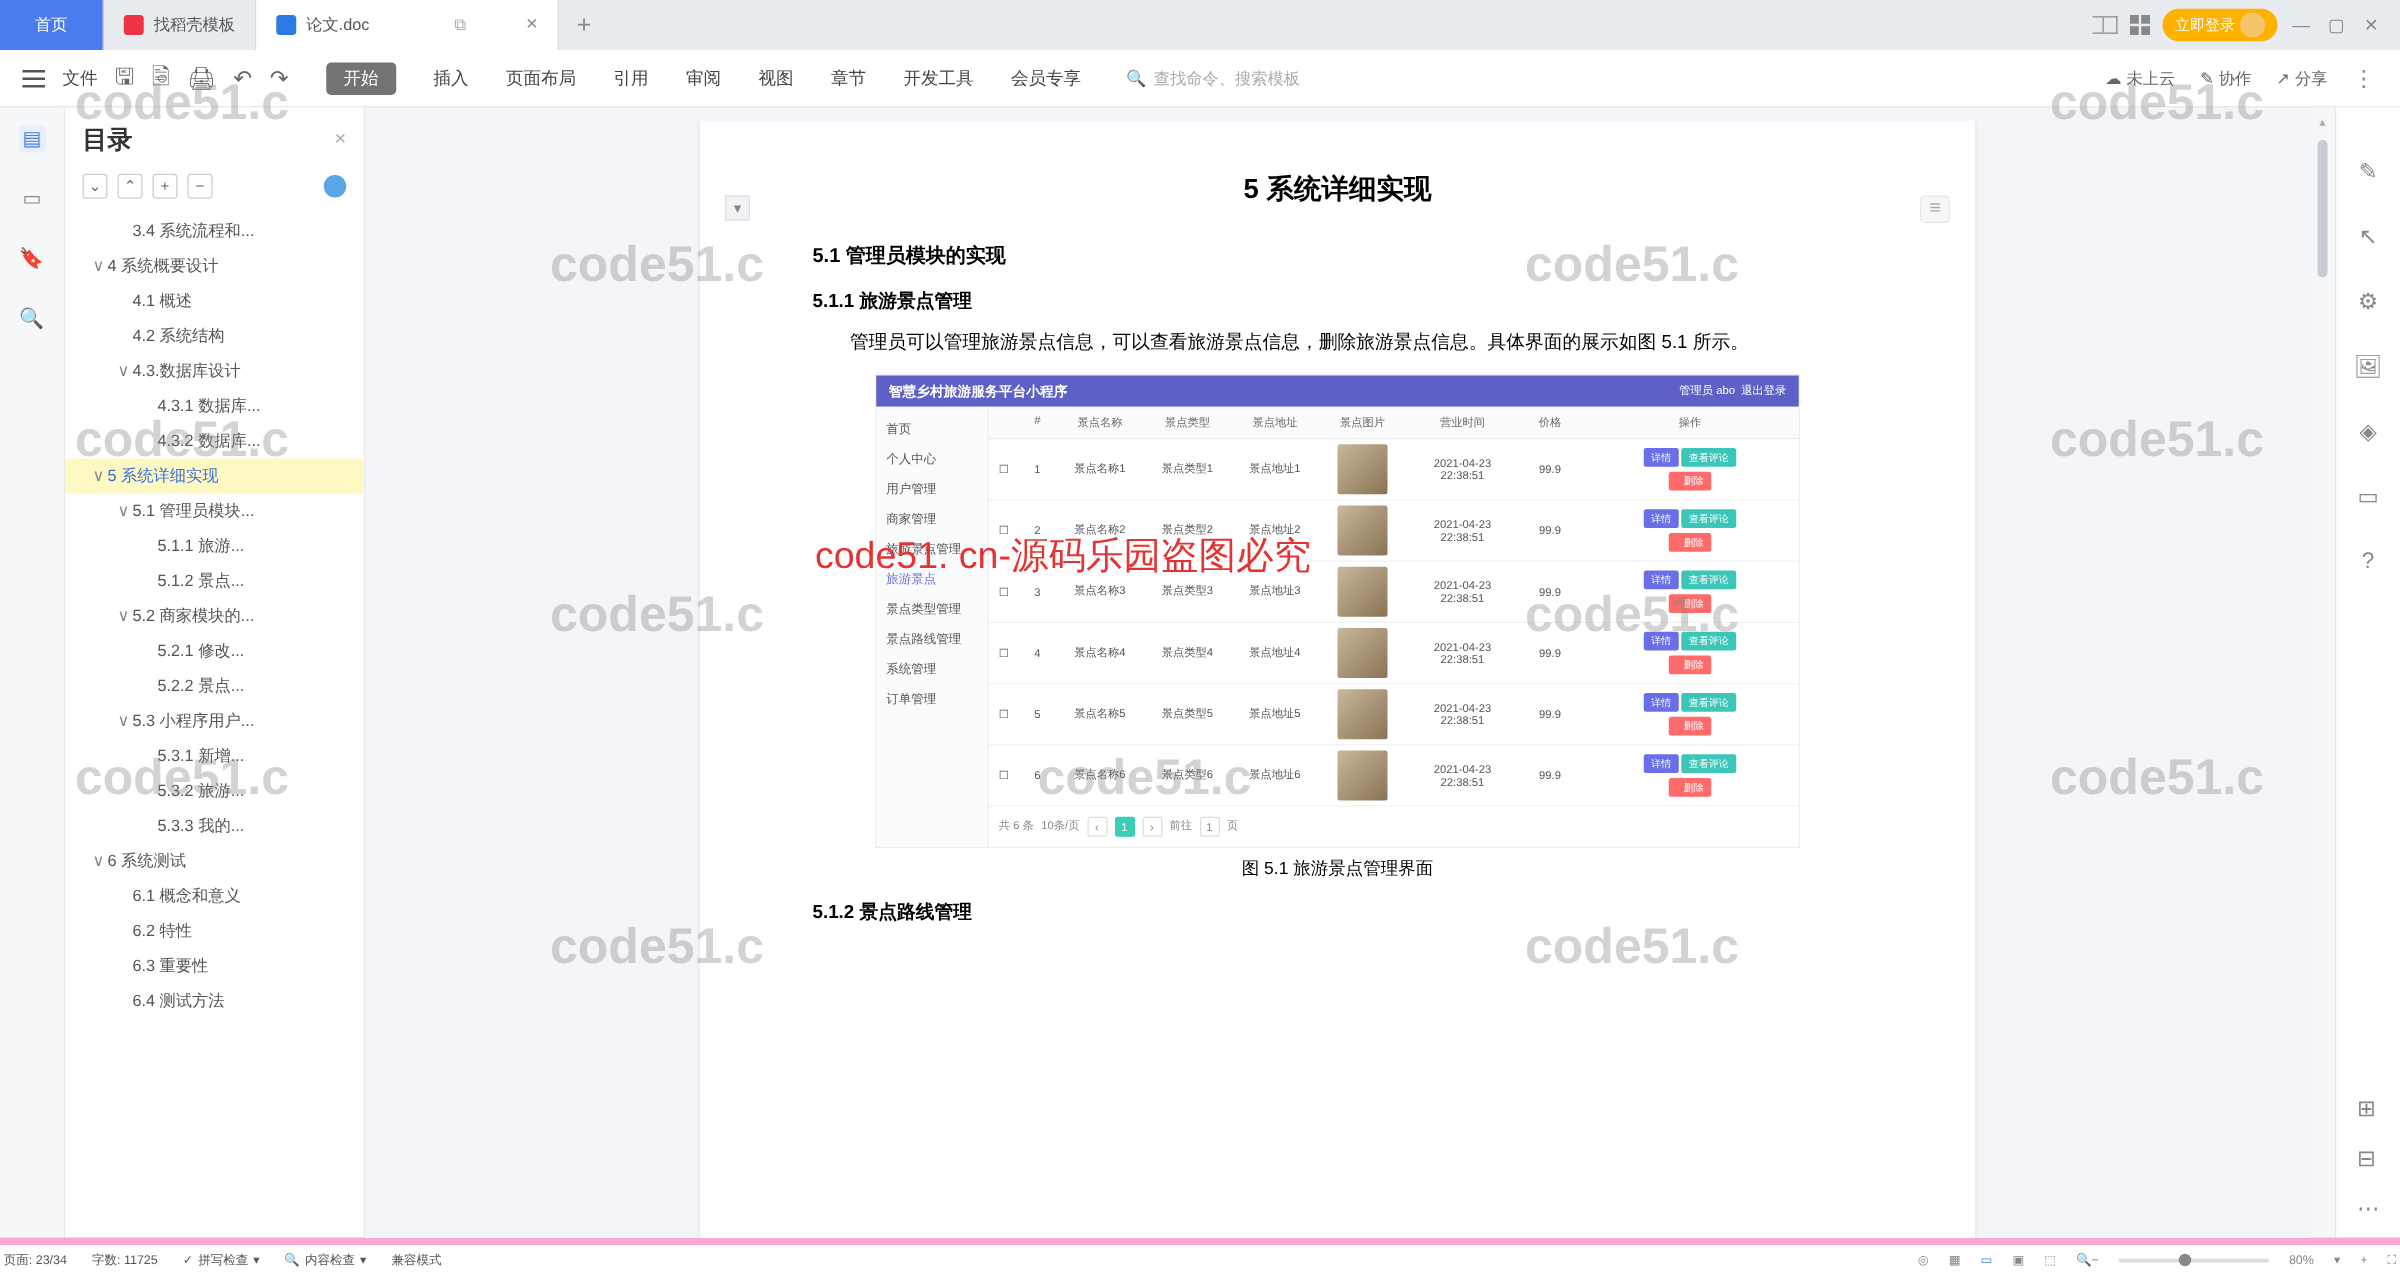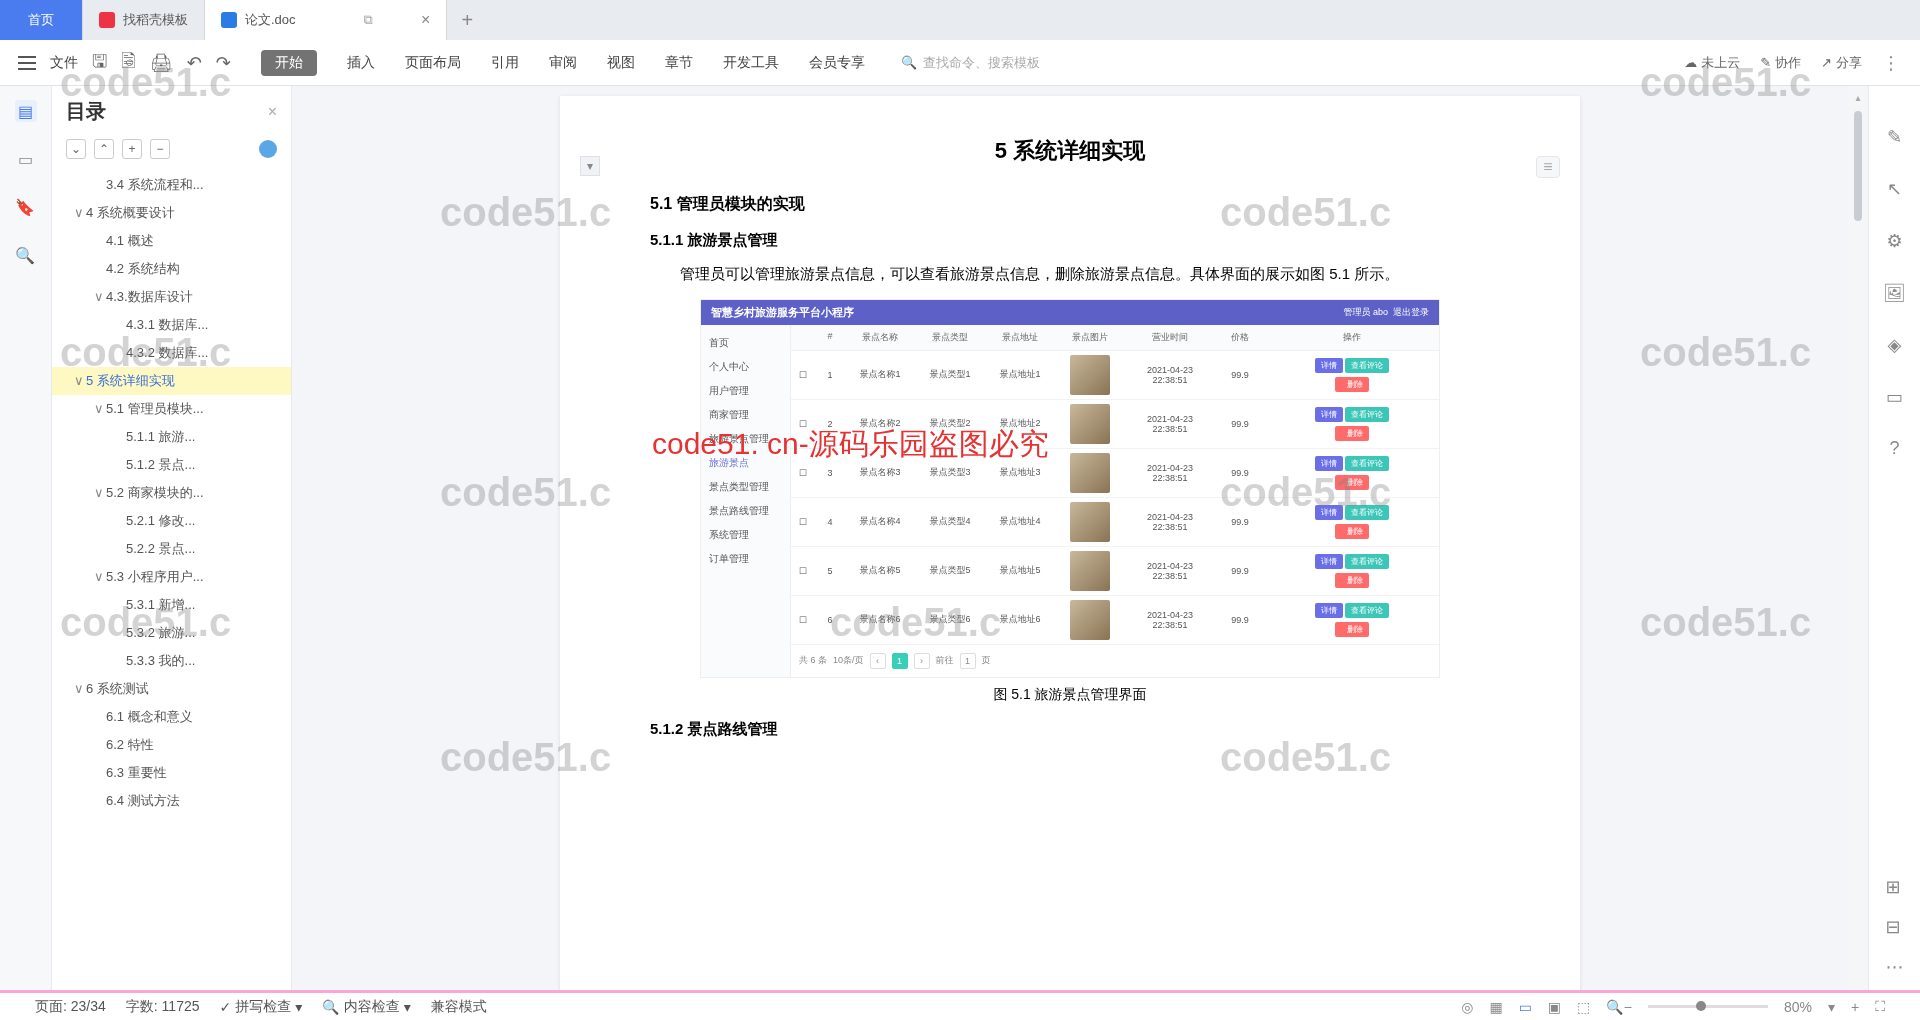--- a/index.html
+++ b/index.html
@@ -113,21 +113,21 @@
 
 
 .right-rail { width: 52px; border-left: 1px solid #e7e9ec; display: flex; flex-direction: column; align-items: center; padding-top: 40px; gap: 30px; background: #fff; }
 .right-rail .rr-ic { color: #888; font-size: 18px; cursor: pointer; }
 .right-rail .rr-bottom { margin-top: auto; padding-bottom: 12px; display: flex; flex-direction: column; gap: 18px; }
 .doc-scroll { width: 20px; background: #f5f6f8; display: flex; flex-direction: column; align-items: center; padding: 6px 0; }
 .doc-scroll .arrow { font-size: 10px; color: #aaa; }
 .doc-scroll .thumb { width: 8px; height: 110px; background: #c9ccd2; border-radius: 4px; margin-top: 8px; }
 
 
-.status-bar { height: 30px; border-top: 3px solid #f9a8d4; display: flex; align-items: center; padding: 0 35px; font-size: 14px; color: #555; gap: 20px; background: #fff; position: absolute; bottom: 0; left: 0; right: 0; }
+.status-bar { height: 30px; border-top: 6px solid #f9a8d4; display: flex; align-items: center; padding: 0 3px; font-size: 10px; color: #555; gap: 20px; background: #fff; position: absolute; bottom: 0; left: 0; right: 0; }
 .status-bar .sb-item { display: flex; align-items: center; gap: 4px; }
 .status-bar .sb-right { margin-left: auto; display: flex; align-items: center; gap: 16px; color: #888; }
 .status-bar .zoom-slider { width: 120px; height: 3px; background: #ddd; position: relative; }
 .status-bar .zoom-slider .zknob { position: absolute; left: 40%; top: -4px; width: 10px; height: 10px; background: #888; border-radius: 50%; }
 </style>
 </head>
 <body>
 
 <div class="tab-bar">
   <div class="tab home">
@@ -138,20 +138,38 @@
       <span>找稻壳模板</span>
     </div>
   <div class="tab active">
     <span class="tab-icon blue"></span>
     <span>论文.doc</span>
     <span class="tab-display">⧉</span>
     <span class="tab-close">×</span>
   </div>
   <div class="tab-add">+</div>
   <div class="tab-spacer"></div>
+  <div class="winbtns">
+    <div class="sq-icon" style="width:20px;height:14px;border-left:none;position:relative">
+        <span style="position:absolute;left:8px;top:0;bottom:0;width:1px;background:#888"></span>
+      </div>
+    <div class="grid-icon">
+        <span></span>
+        <span></span>
+        <span></span>
+        <span></span>
+      </div>
+    <div class="login-btn">
+        <span>立即登录</span>
+        <span class="avatar"></span>
+      </div>
+    <div class="wb">—</div>
+    <div class="wb">▢</div>
+    <div class="wb">✕</div>
+  </div>
 </div>
 
 <div class="ribbon">
   <div class="ribbon-left">
     <div class="ham">
         <span></span>
         <span></span>
         <span></span>
       </div>
     <span style="font-size:14px;color:#444">文件</span>

